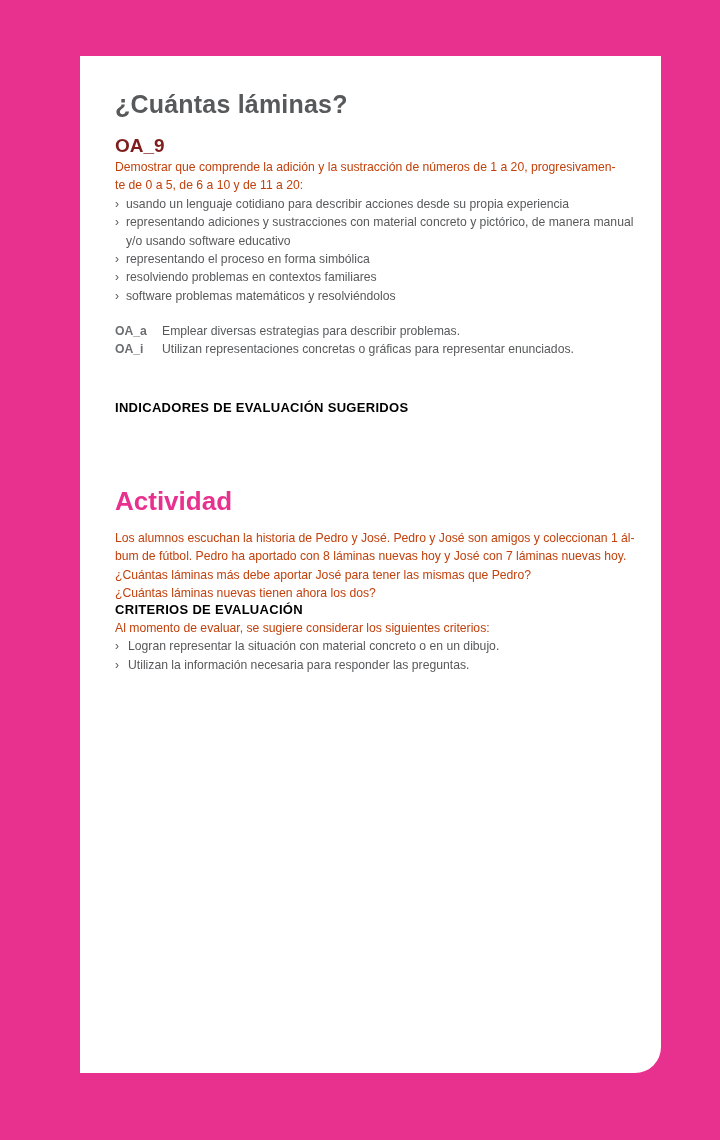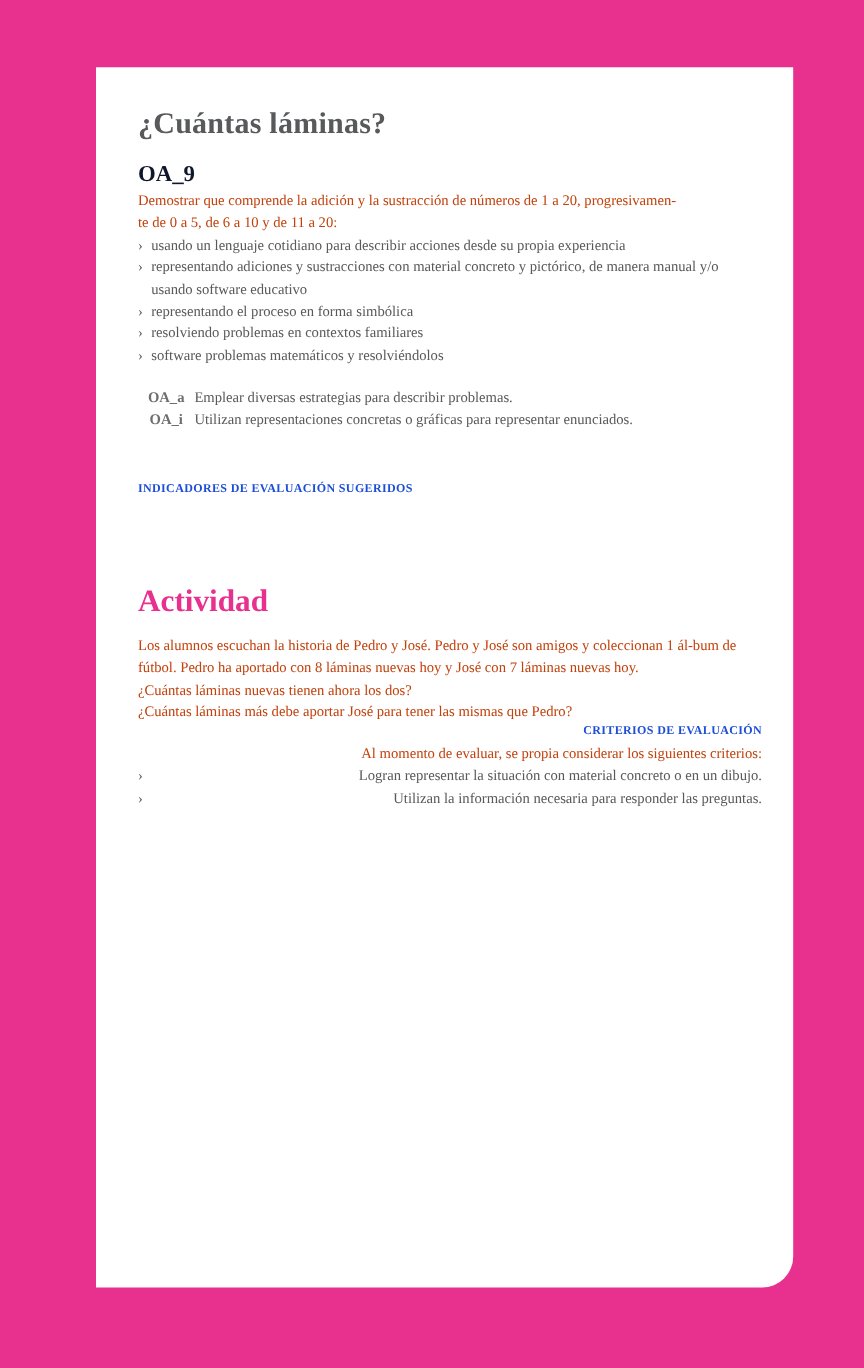--- a/index.html
+++ b/index.html
@@ -15,21 +15,20 @@
       font-family: "Liberation Sans", "DejaVu Sans", sans-serif;
     }
     .card {
       position: absolute;
       left: 80px;
       top: 56px;
       width: 581px;
       height: 1017px;
       background: #ffffff;
       border-bottom-right-radius: 26px;
-      font-family: Liberation Serif, serif;
     }
     .content {
       position: absolute;
       left: 35px;
       top: 0;
       width: 520px;
       color: #555555;
     }
     .title {
       position: absolute;
@@ -42,21 +41,21 @@
       letter-spacing: 0.2px;
       white-space: nowrap;
     }
     .oa-code {
       position: absolute;
       top: 79px;
       left: 0;
       margin: 0;
       font-size: 19px;
       font-weight: bold;
-      color: #0f172a;
+      color: #7f1d1d;
     }
     .text {
       font-size: 12.2px;
       line-height: 18.4px;
       color: #c2410c;
       margin: 0;
     }
     .oa-desc {
       position: absolute;
       top: 102px;
@@ -86,32 +85,31 @@
       position: absolute;
       top: 266px;
       left: 0;
       width: 520px;
     }
     .oa-row {
       display: flex;
       font-size: 12.2px;
       line-height: 18.4px;
       color: #58595b;
-      text-align: center;
     }
     .oa-row .code {
       width: 47px;
       flex: none;
       font-weight: bold;
       color: #6d6e71;
     }
     .section-head {
-      font-size: 10px;
+      font-size: 13px;
       font-weight: bold;
-      color: #1d4ed8;
+      color: #000000;
       letter-spacing: 0.3px;
       margin: 0;
       line-height: 18px;
     }
     .indicadores {
       position: absolute;
       top: 343px;
       left: 0;
       width: 520px;
     }
@@ -129,21 +127,20 @@
       top: 453px;
       left: 0;
       width: 520px;
       margin-top: 20px;
     }
     .criterios {
       position: absolute;
       top: 545px;
       left: 0;
       width: 520px;
-      text-align: right;
     }
     .criterios .bullets li {
       padding-left: 13px;
     }
   </style>
 </head>
 <body>
 
 <div class="card">
   <div class="content">
@@ -175,27 +172,27 @@
     </div>
 
     <div class="indicadores">
       <h3 class="section-head">INDICADORES DE EVALUACIÓN SUGERIDOS</h3>
     </div>
 
     <h2 class="actividad-title">Actividad</h2>
 
     <div class="actividad-body">
       <p class="text">Los alumnos escuchan la historia de Pedro y José. Pedro y José son amigos y coleccionan 1 ál-bum de fútbol. Pedro ha aportado con 8 láminas nuevas hoy y José con 7 láminas nuevas hoy.</p>
+      <p class="text">¿Cuántas láminas más debe aportar José para tener las mismas que Pedro?</p>
       <p class="text">¿Cuántas láminas nuevas tienen ahora los dos?</p>
-      <p class="text">¿Cuántas láminas más debe aportar José para tener las mismas que Pedro?</p>
     </div>
 
     <div class="criterios">
       <h3 class="section-head">CRITERIOS DE EVALUACIÓN</h3>
-      <p class="text">Al momento de evaluar, se propia  considerar los siguientes criterios:</p>
+      <p class="text">Al momento de evaluar, se sugiere  considerar los siguientes criterios:</p>
       <ul class="bullets">
         <li><span class="chev">›</span><span>Logran representar la situación con material concreto o en un dibujo.</span></li>
         <li><span class="chev">›</span><span>Utilizan la información necesaria para responder las preguntas.</span></li>
       </ul>
     </div>
 
   </div>
 </div>
 
 </body></html>

